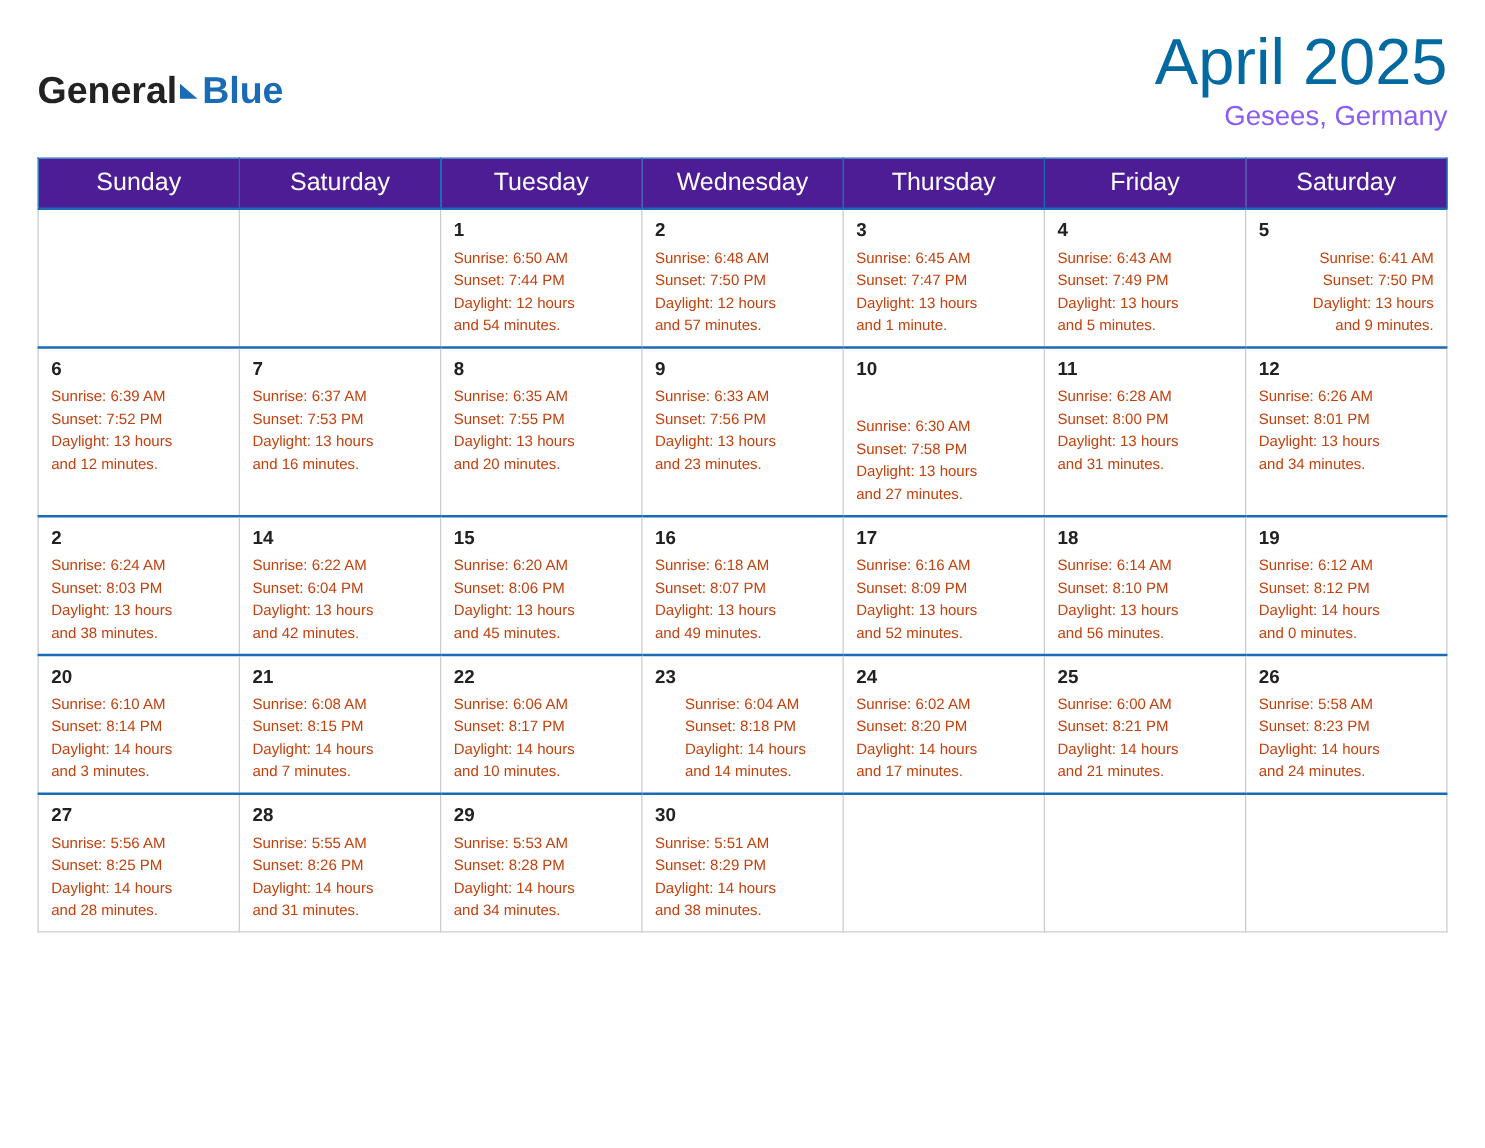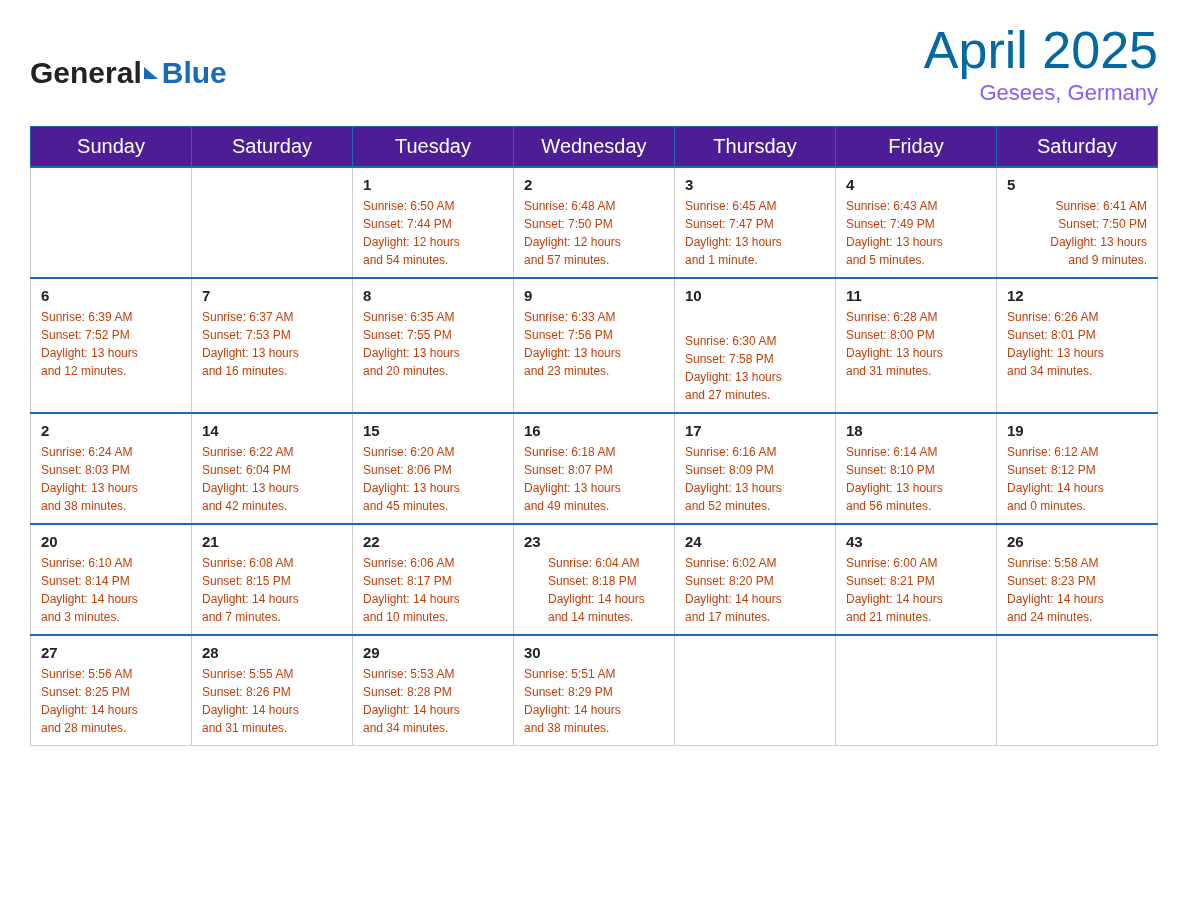--- a/index.html
+++ b/index.html
@@ -298,21 +298,21 @@
 and 14 minutes.</div>
         </td>
         <td>
           <div class="day-num">24</div>
           <div class="day-info" style="white-space: pre-line;">Sunrise: 6:02 AM
 Sunset: 8:20 PM
 Daylight: 14 hours
 and 17 minutes.</div>
         </td>
         <td>
-          <div class="day-num">43</div>
+          <div class="day-num">25</div>
           <div class="day-info" style="white-space: pre-line;">Sunrise: 6:00 AM
 Sunset: 8:21 PM
 Daylight: 14 hours
 and 21 minutes.</div>
         </td>
         <td>
           <div class="day-num">26</div>
           <div class="day-info" style="white-space: pre-line;">Sunrise: 5:58 AM
 Sunset: 8:23 PM
 Daylight: 14 hours

